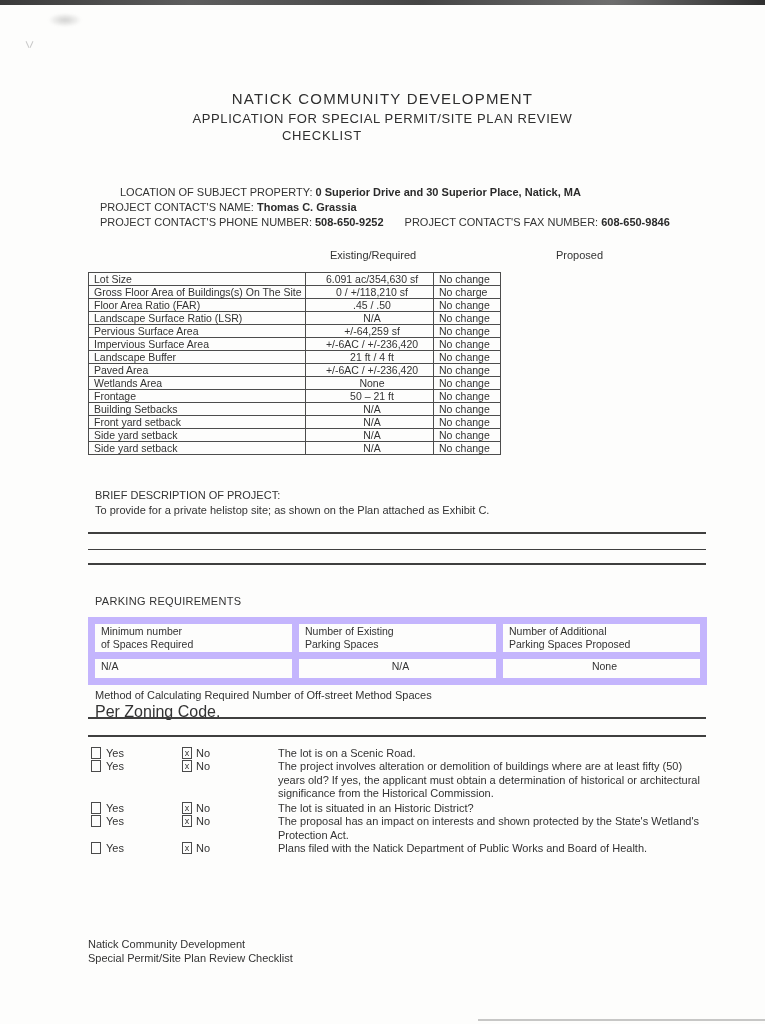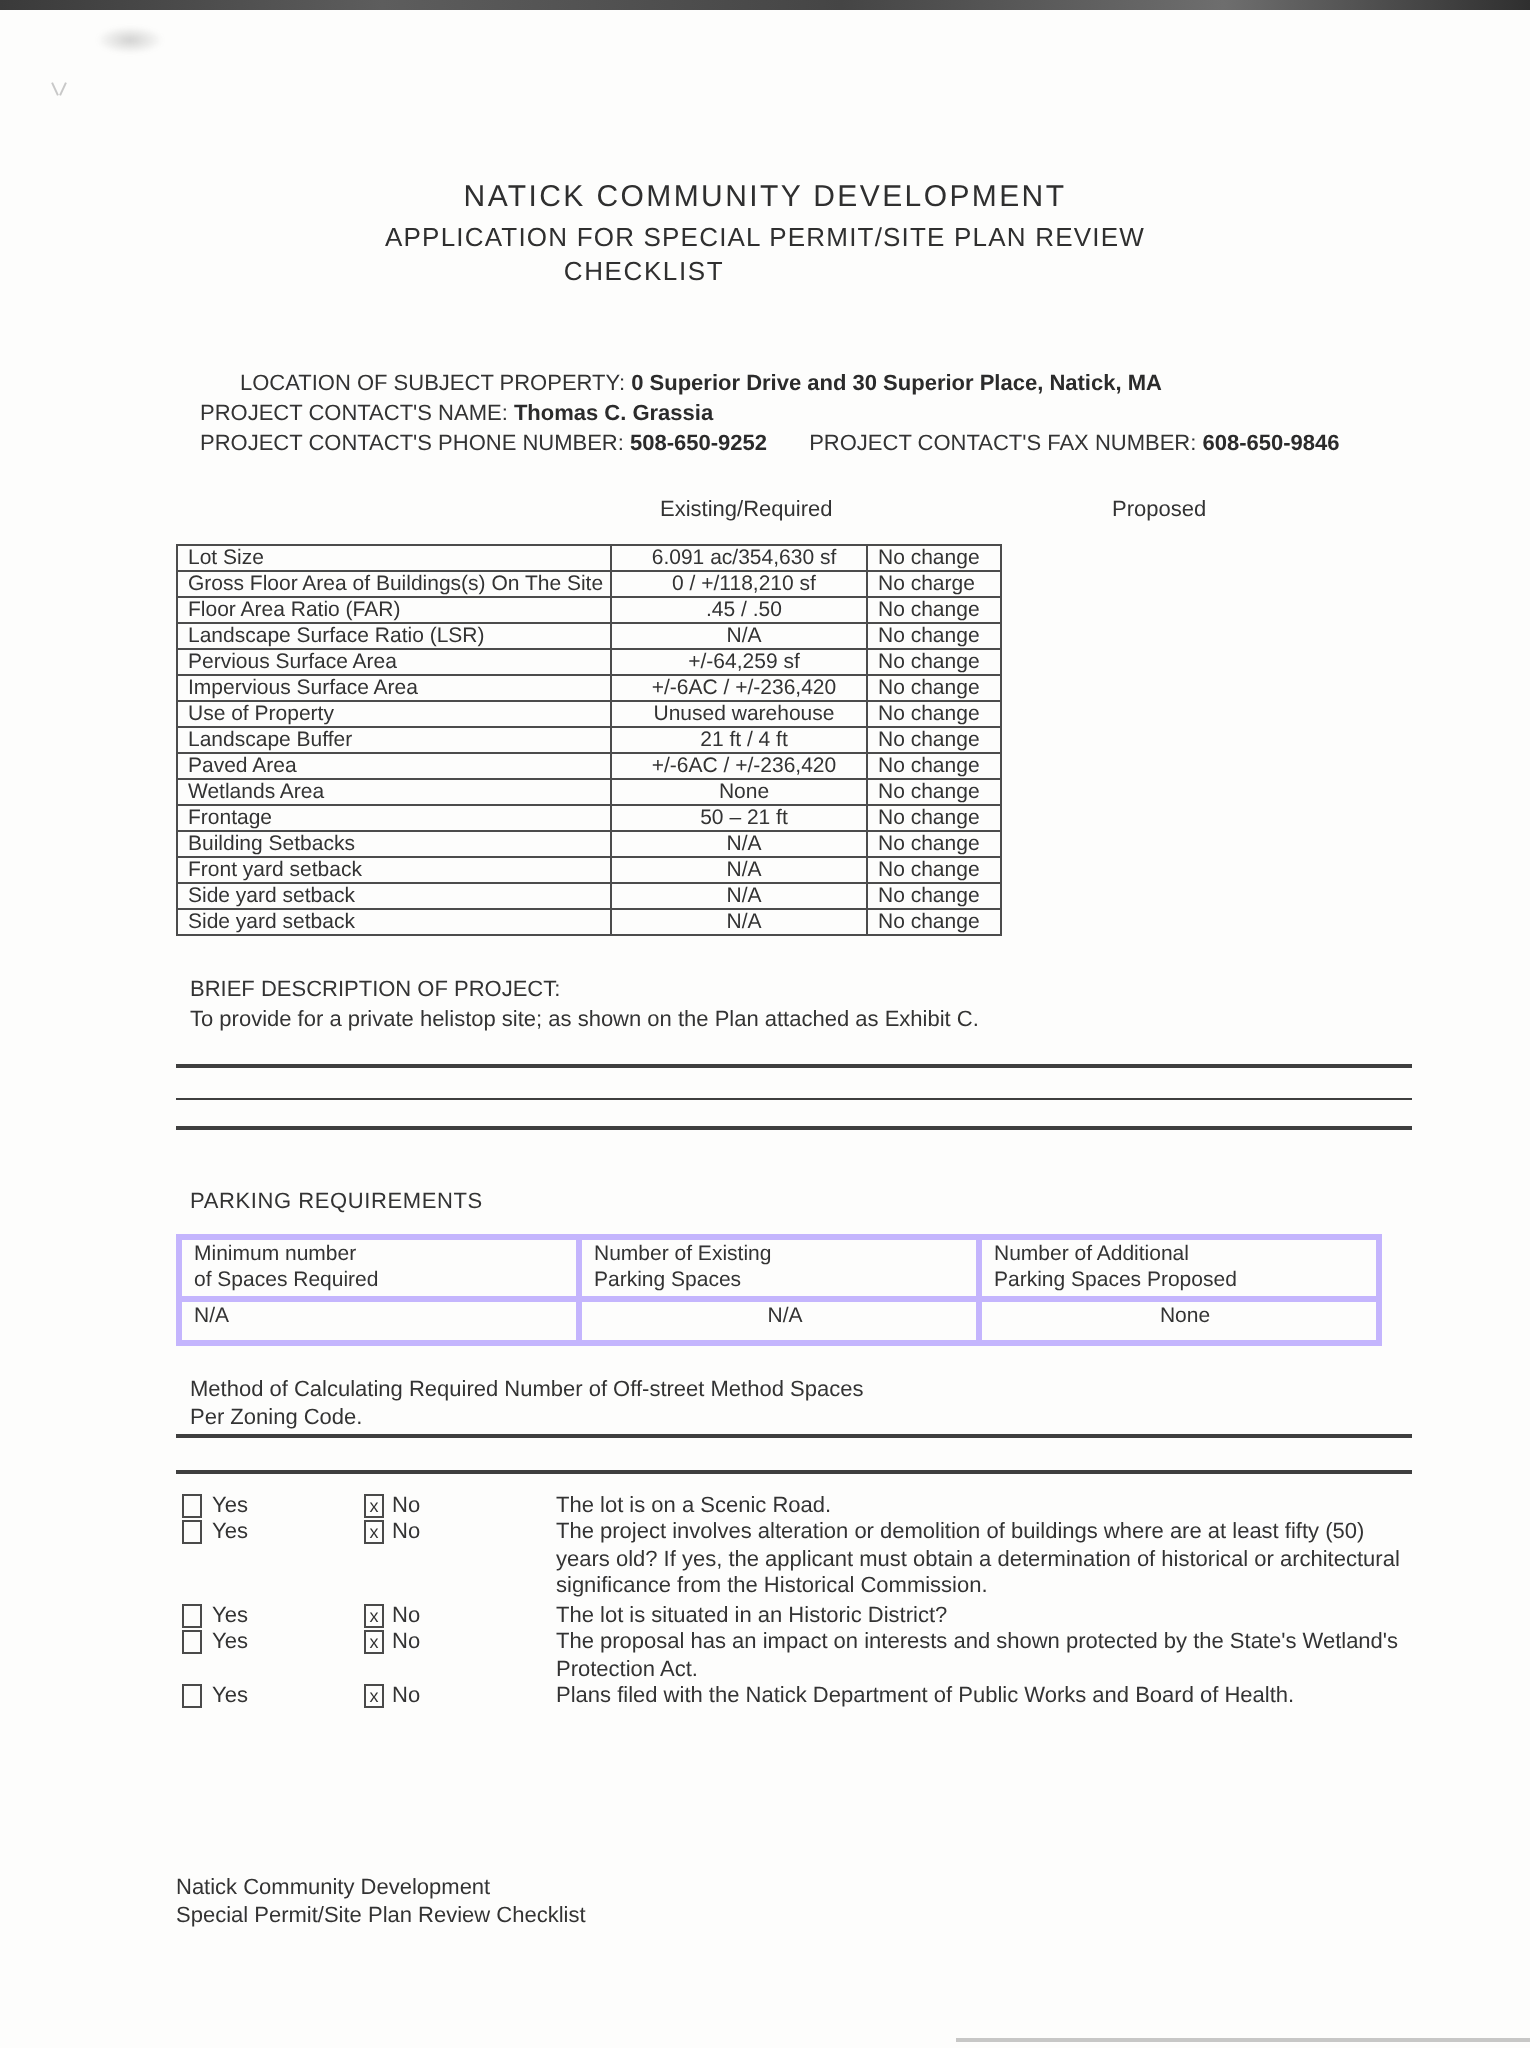--- a/index.html
+++ b/index.html
@@ -51,28 +51,28 @@
 
   
   .desc-label{position:absolute;left:95px;top:489px;font-size:11px;color:#333;}
   .desc-text{position:absolute;left:95px;top:504px;font-size:11px;color:#333;}
   .hline{position:absolute;left:88px;width:618px;background:#3f3f3f;}
   .hl1{top:532px;height:2px;} .hl2{top:549px;height:1px;} .hl3{top:563px;height:2px;}
 
   
   .parking-title{position:absolute;left:95px;top:595px;font-size:11px;color:#333;letter-spacing:.3px;}
   table.park{position:absolute;left:88px;top:617px;border-collapse:collapse;table-layout:fixed;}
-  table.park td{border:3px solid #c4b5fd;font-size:10.5px;line-height:13px;color:#333;
+  table.park td{border:7px solid #c4b5fd;font-size:10.5px;line-height:13px;color:#333;
     vertical-align:top;padding:1px 0 1px 6px;}
   table.park td.pw{width:191px;}
   table.park tr.vals td{height:17px;}
   .pv-center{text-align:center;padding-left:0;}
 
   .method1{position:absolute;left:95px;top:689px;font-size:11px;color:#333;}
-  .method2{position:absolute;left:95px;top:703px;font-size:11px;color:#333;}
+  .method2{position:absolute;left:95px;top:703px;font-size:16px;color:#333;}
   .ml1{top:717px;height:2px;} .ml2{top:735px;height:2px;}
 
   
   .chk-row{position:absolute;left:88px;width:640px;font-size:11px;color:#333;}
   .r1{top:747px;} .r2{top:760px;} .r3{top:802px;} .r4{top:815px;} .r5{top:842px;}
   .cbox{position:absolute;top:0;width:8px;height:10px;border:1px solid #4a4a4a;
     font-size:9px;line-height:10px;text-align:center;color:#333;background:#fdfdfc;}
   .ybox{left:3px;} .nbox{left:94px;}
   .ylab{position:absolute;left:18px;top:0;} .nlab{position:absolute;left:108px;top:0;}
   .qtext{position:absolute;left:190px;top:0;width:432px;line-height:13.5px;}
@@ -136,25 +136,20 @@
           <td class="c-chg">No change</td>
         </tr>
     <tr>
           <td class="c-label">Pervious Surface Area</td>
           <td class="c-exist">+/-64,259 sf</td>
           <td class="c-chg">No change</td>
         </tr>
     <tr>
           <td class="c-label">Impervious Surface Area</td>
           <td class="c-exist">+/-6AC / +/-236,420</td>
-          <td class="c-chg">No change</td>
-        </tr>
-    <tr>
-          <td class="c-label">Use of Property</td>
-          <td class="c-exist">Unused warehouse</td>
           <td class="c-chg">No change</td>
         </tr>
     <tr>
           <td class="c-label">Landscape Buffer</td>
           <td class="c-exist">21 ft / 4 ft</td>
           <td class="c-chg">No change</td>
         </tr>
     <tr>
           <td class="c-label">Paved Area</td>
           <td class="c-exist">+/-6AC / +/-236,420</td>

